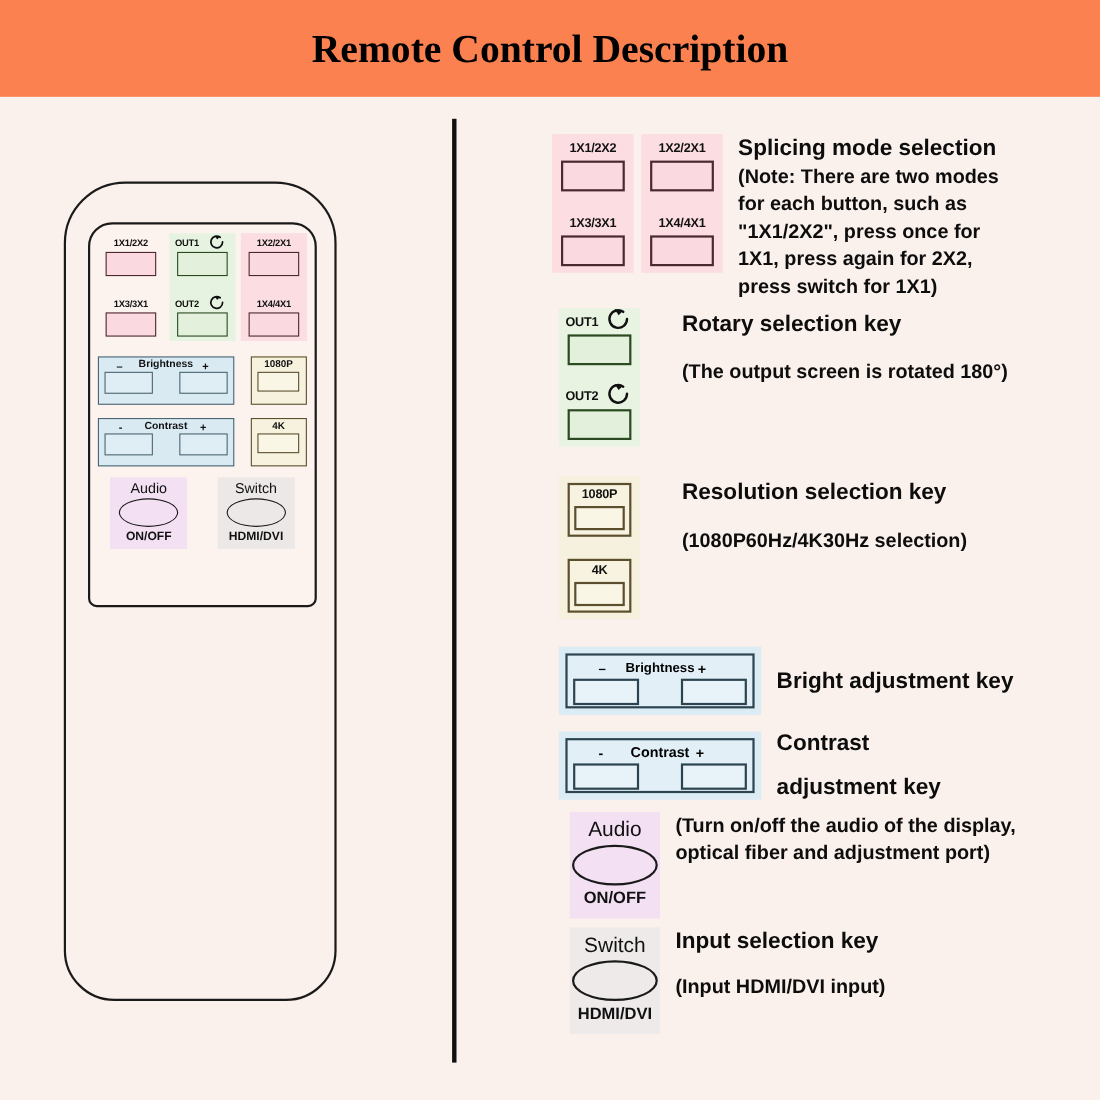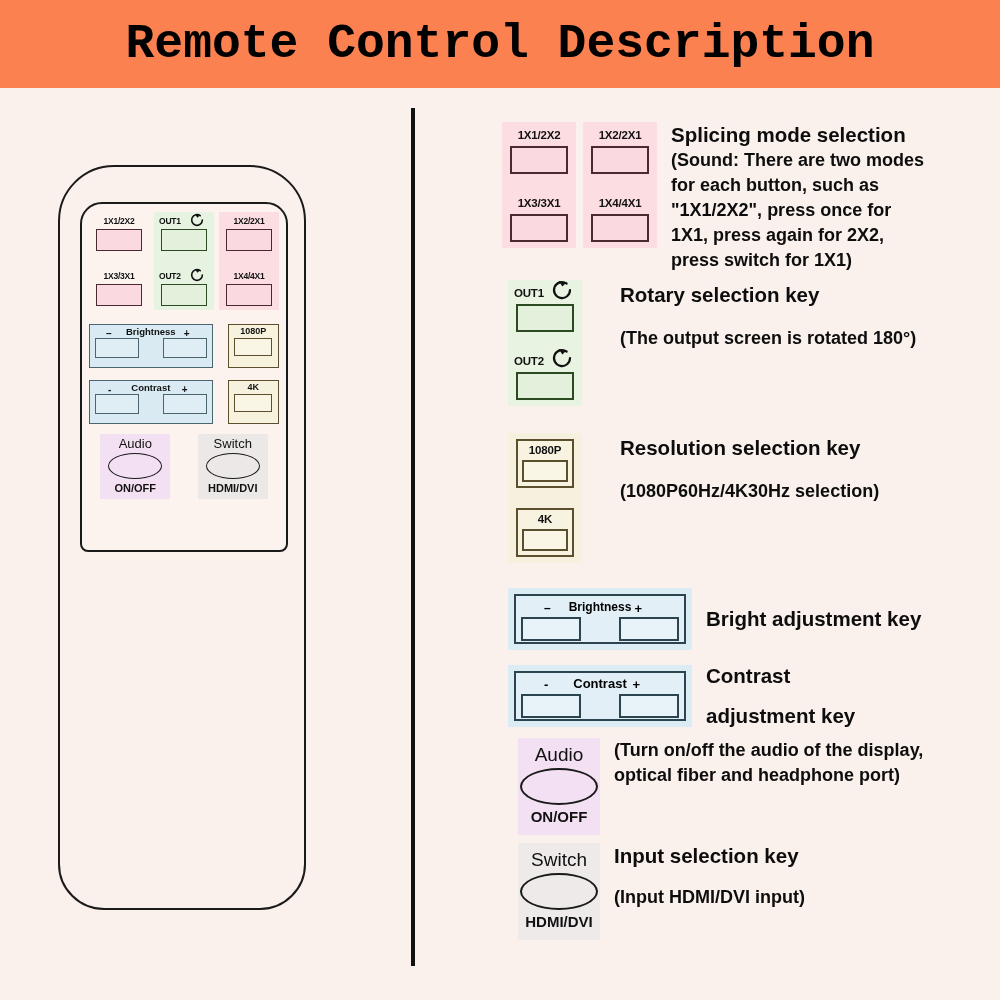--- a/index.html
+++ b/index.html
@@ -21,25 +21,25 @@
     position: absolute;
     left: 0; top: 0;
     width: 1000px;
     height: 88px;
     background: #fb8150;
     display: flex;
     align-items: center;
     justify-content: center;
   }
   #page-title {
-    font-size: 48px;
+    font-size: 36px;
     font-weight: bold;
     color: #000;
     letter-spacing: 0px;
-    font-family: Liberation Mono, monospace;
+    font-family: Liberation Serif, serif;
     white-space: nowrap;
   }
 
   
   #divider {
     position: absolute;
     left: 411px;
     top: 108px;
     width: 4px;
     height: 858px;
@@ -355,21 +355,21 @@
           <div class="lg-btn pink" style="width:58px;height:28px;margin:3px auto 0;"></div>
         </div>
         <div style="margin-top:22px;">
           <div class="lg-label">1X4/4X1</div>
           <div class="lg-btn pink" style="width:58px;height:28px;margin:3px auto 0;"></div>
         </div>
       </div>
     </div>
     <div class="legend-text" style="width:300px;">
       <div class="lt-title">Splicing mode selection</div>
-      <div class="lt-note">(Sound: There are two modes</div>
+      <div class="lt-note">(Note: There are two modes</div>
       <div class="lt-note">for each button, such as</div>
       <div class="lt-note">"1X1/2X2", press once for</div>
       <div class="lt-note">1X1, press again for 2X2,</div>
       <div class="lt-note">press switch for 1X1)</div>
     </div>
   </div>
 
   <div class="legend-row" style="left:78px; top:172px;">
     <div class="legend-art lp-green" style="width:74px;padding:6px 0;">
       <div style="position:relative;">
@@ -452,21 +452,21 @@
   </div>
 
   <div class="legend-row" style="left:88px; top:630px;">
     <div class="legend-art lp-purple" style="width:82px;padding:6px 0 8px 0;text-align:center;">
       <div style="font-size:19px;color:#111;line-height:22px;">Audio</div>
       <div class="lg-oval"></div>
       <div style="font-size:15px;font-weight:bold;color:#111;line-height:20px;">ON/OFF</div>
     </div>
     <div class="legend-text" style="width:360px;padding-left:14px;">
       <div class="lt-note">(Turn on/off the audio of the display,</div>
-      <div class="lt-note">optical fiber and headphone port)</div>
+      <div class="lt-note">optical fiber and adjustment port)</div>
     </div>
   </div>
 
   <div class="legend-row" style="left:88px; top:735px;">
     <div class="legend-art lp-gray" style="width:82px;padding:6px 0 8px 0;text-align:center;">
       <div style="font-size:19px;color:#111;line-height:22px;">Switch</div>
       <div class="lg-oval"></div>
       <div style="font-size:15px;font-weight:bold;color:#111;line-height:20px;">HDMI/DVI</div>
     </div>
     <div class="legend-text" style="width:360px;padding-left:14px;">

